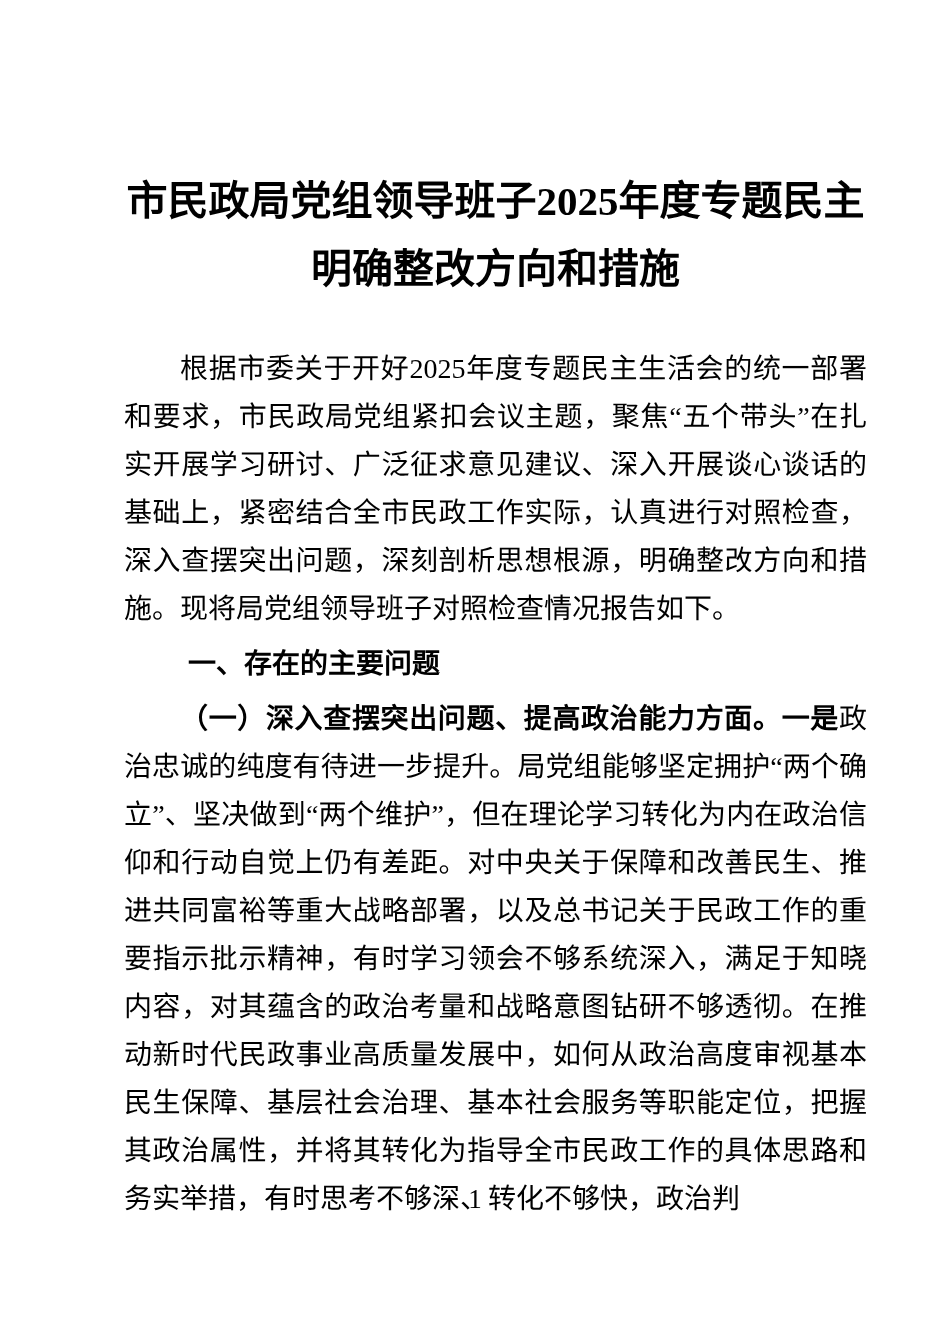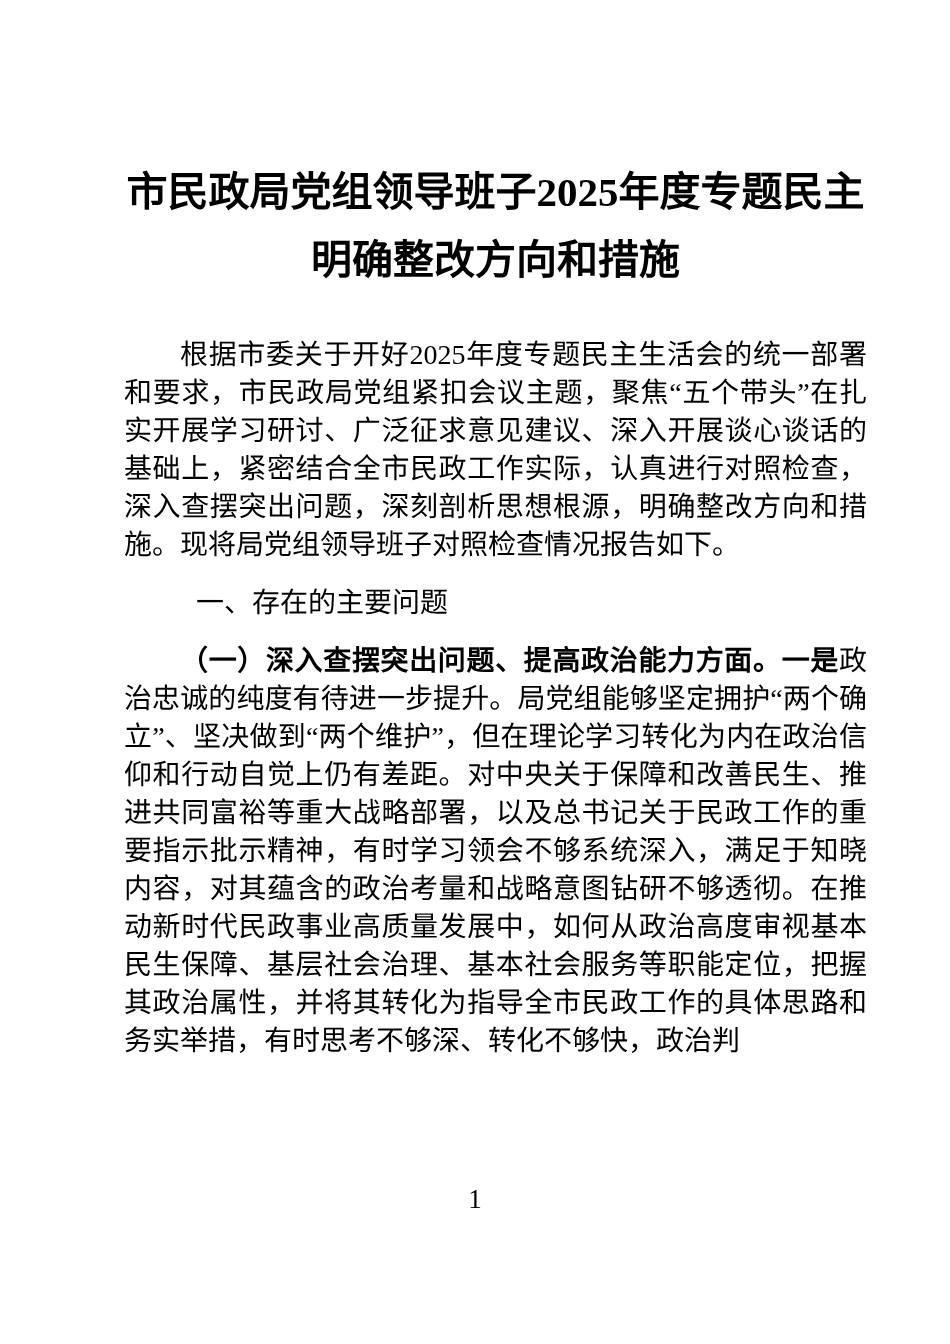--- a/index.html
+++ b/index.html
@@ -12,49 +12,49 @@
     width: 950px;
     height: 1344px;
     background: #ffffff;
     color: #000000;
     font-family: "Liberation Serif", "DejaVu Serif", serif;
     overflow: hidden;
   }
   .content {
     position: absolute;
     left: 124px;
-    top: 158px;
+    top: 167px;
     width: 743px;
   }
   .doc-title {
     margin: 0 0 42px 0;
     font-size: 41px;
     font-weight: bold;
     line-height: 68px;
     text-align: center;
     font-family: "Liberation Serif", "DejaVu Serif", serif;
   }
   .doc-title .title-line {
     display: block;
     white-space: nowrap;
   }
   .body-par {
     margin: 0;
     font-size: 28px;
-    line-height: 38px;
+    line-height: 48px;
     text-align: justify;
     text-justify: inter-character;
     text-indent: 2em;
     word-break: break-all;
   }
   .section-heading {
-    margin: 16px;
+    margin: 8px;
     font-size: 28px;
     line-height: 46px;
-    font-weight: normal;
+    font-weight: bold;
     text-indent: 2em;
     font-family: "Liberation Sans", "DejaVu Sans", sans-serif;
   }
   .lead-sentence {
     font-weight: bold;
   }
   .page-number {
     position: absolute;
     left: 0;
     top: 1182px;

